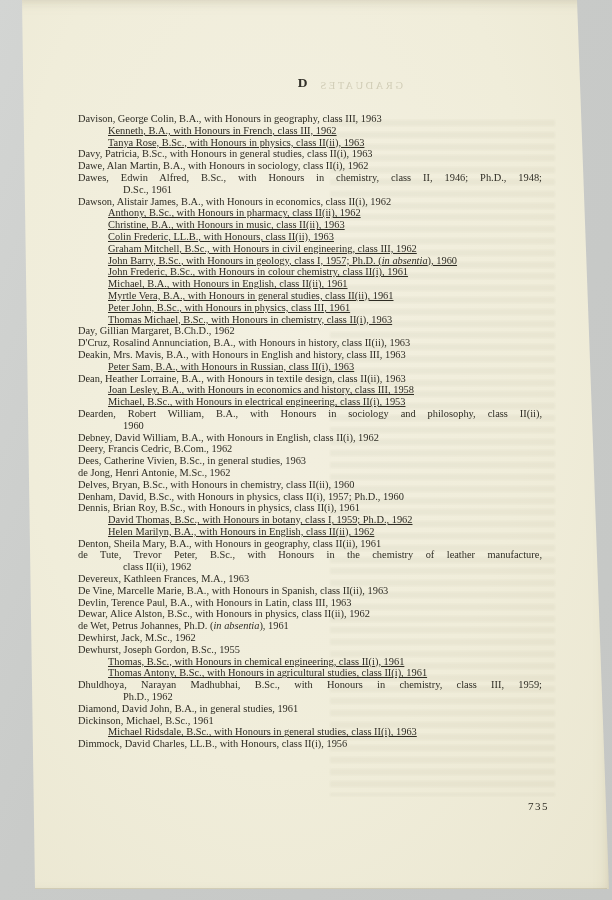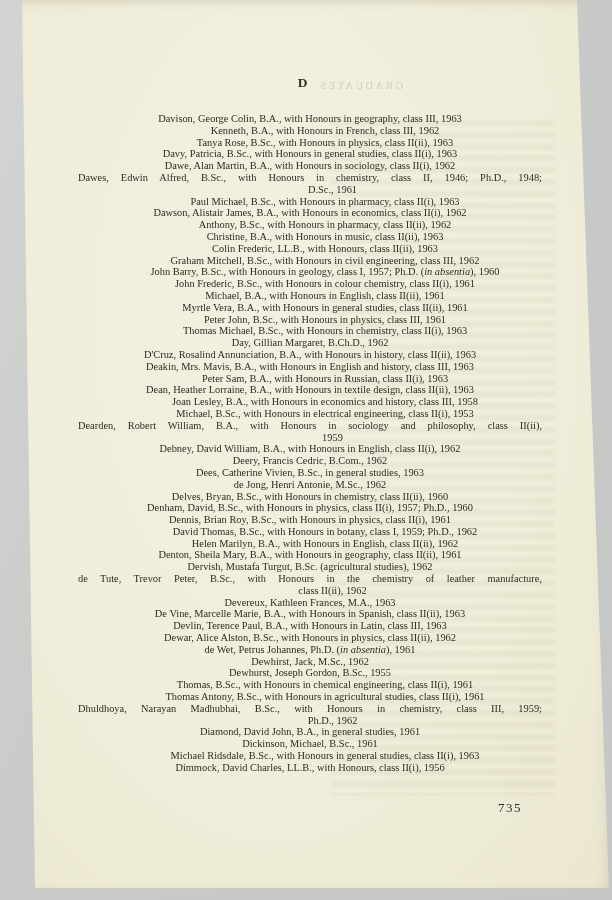--- a/index.html
+++ b/index.html
@@ -44,27 +44,27 @@
       to bottom,
       rgba(146,140,106,.065) 0px, rgba(146,140,106,.065) 6px,
       rgba(0,0,0,0) 6px, rgba(0,0,0,0) 11.8px);
     filter: blur(1.1px);
     pointer-events:none;
   }
   .entries {
     position:absolute; left:78px; top:113px; width:464px;
     font-size:10.4px; line-height:11.8px; color:#2e2c24;
   }
-  .line { white-space:nowrap;text-align:center; }
-  .line.ind1 { padding-left:30px; }
+  .line { white-space:nowrap; }
+  .line.ind1 { padding-left:30px;text-decoration:underline; }
   .line.cont { padding-left:45px; }
   .line.just { white-space:normal; text-align:justify; text-align-last:justify;font-family:Liberation Serif, serif; }
   .page-num {
-    position:absolute; left:498px; top:800px;
-    font-size:13px; letter-spacing:1.5px; color:#2e2c24;font-family:Liberation Serif, serif;
+    position:absolute; left:528px; top:800px;
+    font-size:11px; letter-spacing:1.5px; color:#2e2c24;font-family:Liberation Serif, serif;
   }
 </style>
 </head>
 <body>
 
 <div class="page">
 
   <div class="ghost-head">GRADUATES</div>
 
   <div class="section-letter">D</div>
@@ -72,52 +72,50 @@
   <div class="ghost-lines"></div>
 
   <div class="entries">
       <div class="line">Davison, George Colin, B.A., with Honours in geography, class III, 1963</div>
       <div class="line ind1">Kenneth, B.A., with Honours in French, class III, 1962</div>
       <div class="line ind1">Tanya Rose, B.Sc., with Honours in physics, class II(ii), 1963</div>
       <div class="line">Davy, Patricia, B.Sc., with Honours in general studies, class II(i), 1963</div>
       <div class="line">Dawe, Alan Martin, B.A., with Honours in sociology, class II(i), 1962</div>
       <div class="line just">Dawes, Edwin Alfred, B.Sc., with Honours in chemistry, class II, 1946; Ph.D., 1948;</div>
       <div class="line cont">D.Sc., 1961</div>
-      <div class="line ind1">Paul Michael, B.Sc., with Honours in pharmacy, class II(i), 1963</div>
       <div class="line">Dawson, Alistair James, B.A., with Honours in economics, class II(i), 1962</div>
       <div class="line ind1">Anthony, B.Sc., with Honours in pharmacy, class II(ii), 1962</div>
       <div class="line ind1">Christine, B.A., with Honours in music, class II(ii), 1963</div>
       <div class="line ind1">Colin Frederic, LL.B., with Honours, class II(ii), 1963</div>
       <div class="line ind1">Graham Mitchell, B.Sc., with Honours in civil engineering, class III, 1962</div>
       <div class="line ind1">John Barry, B.Sc., with Honours in geology, class I, 1957; Ph.D. (<i>in absentia</i>), 1960</div>
       <div class="line ind1">John Frederic, B.Sc., with Honours in colour chemistry, class II(i), 1961</div>
       <div class="line ind1">Michael, B.A., with Honours in English, class II(ii), 1961</div>
       <div class="line ind1">Myrtle Vera, B.A., with Honours in general studies, class II(ii), 1961</div>
       <div class="line ind1">Peter John, B.Sc., with Honours in physics, class III, 1961</div>
       <div class="line ind1">Thomas Michael, B.Sc., with Honours in chemistry, class II(i), 1963</div>
       <div class="line">Day, Gillian Margaret, B.Ch.D., 1962</div>
       <div class="line">D'Cruz, Rosalind Annunciation, B.A., with Honours in history, class II(ii), 1963</div>
       <div class="line">Deakin, Mrs. Mavis, B.A., with Honours in English and history, class III, 1963</div>
       <div class="line ind1">Peter Sam, B.A., with Honours in Russian, class II(i), 1963</div>
       <div class="line">Dean, Heather Lorraine, B.A., with Honours in textile design, class II(ii), 1963</div>
       <div class="line ind1">Joan Lesley, B.A., with Honours in economics and history, class III, 1958</div>
       <div class="line ind1">Michael, B.Sc., with Honours in electrical engineering, class II(i), 1953</div>
       <div class="line just">Dearden, Robert William, B.A., with Honours in sociology and philosophy, class II(ii),</div>
-      <div class="line cont">1959</div>
+      <div class="line cont">1960</div>
       <div class="line">Debney, David William, B.A., with Honours in English, class II(i), 1962</div>
       <div class="line">Deery, Francis Cedric, B.Com., 1962</div>
       <div class="line">Dees, Catherine Vivien, B.Sc., in general studies, 1963</div>
       <div class="line">de Jong, Henri Antonie, M.Sc., 1962</div>
       <div class="line">Delves, Bryan, B.Sc., with Honours in chemistry, class II(ii), 1960</div>
       <div class="line">Denham, David, B.Sc., with Honours in physics, class II(i), 1957; Ph.D., 1960</div>
       <div class="line">Dennis, Brian Roy, B.Sc., with Honours in physics, class II(i), 1961</div>
       <div class="line ind1">David Thomas, B.Sc., with Honours in botany, class I, 1959; Ph.D., 1962</div>
       <div class="line ind1">Helen Marilyn, B.A., with Honours in English, class II(ii), 1962</div>
       <div class="line">Denton, Sheila Mary, B.A., with Honours in geography, class II(ii), 1961</div>
-      <div class="line">Dervish, Mustafa Turgut, B.Sc. (agricultural studies), 1962</div>
       <div class="line just">de Tute, Trevor Peter, B.Sc., with Honours in the chemistry of leather manufacture,</div>
       <div class="line cont">class II(ii), 1962</div>
       <div class="line">Devereux, Kathleen Frances, M.A., 1963</div>
       <div class="line">De Vine, Marcelle Marie, B.A., with Honours in Spanish, class II(ii), 1963</div>
       <div class="line">Devlin, Terence Paul, B.A., with Honours in Latin, class III, 1963</div>
       <div class="line">Dewar, Alice Alston, B.Sc., with Honours in physics, class II(ii), 1962</div>
       <div class="line">de Wet, Petrus Johannes, Ph.D. (<i>in absentia</i>), 1961</div>
       <div class="line">Dewhirst, Jack, M.Sc., 1962</div>
       <div class="line">Dewhurst, Joseph Gordon, B.Sc., 1955</div>
       <div class="line ind1">Thomas, B.Sc., with Honours in chemical engineering, class II(i), 1961</div>

